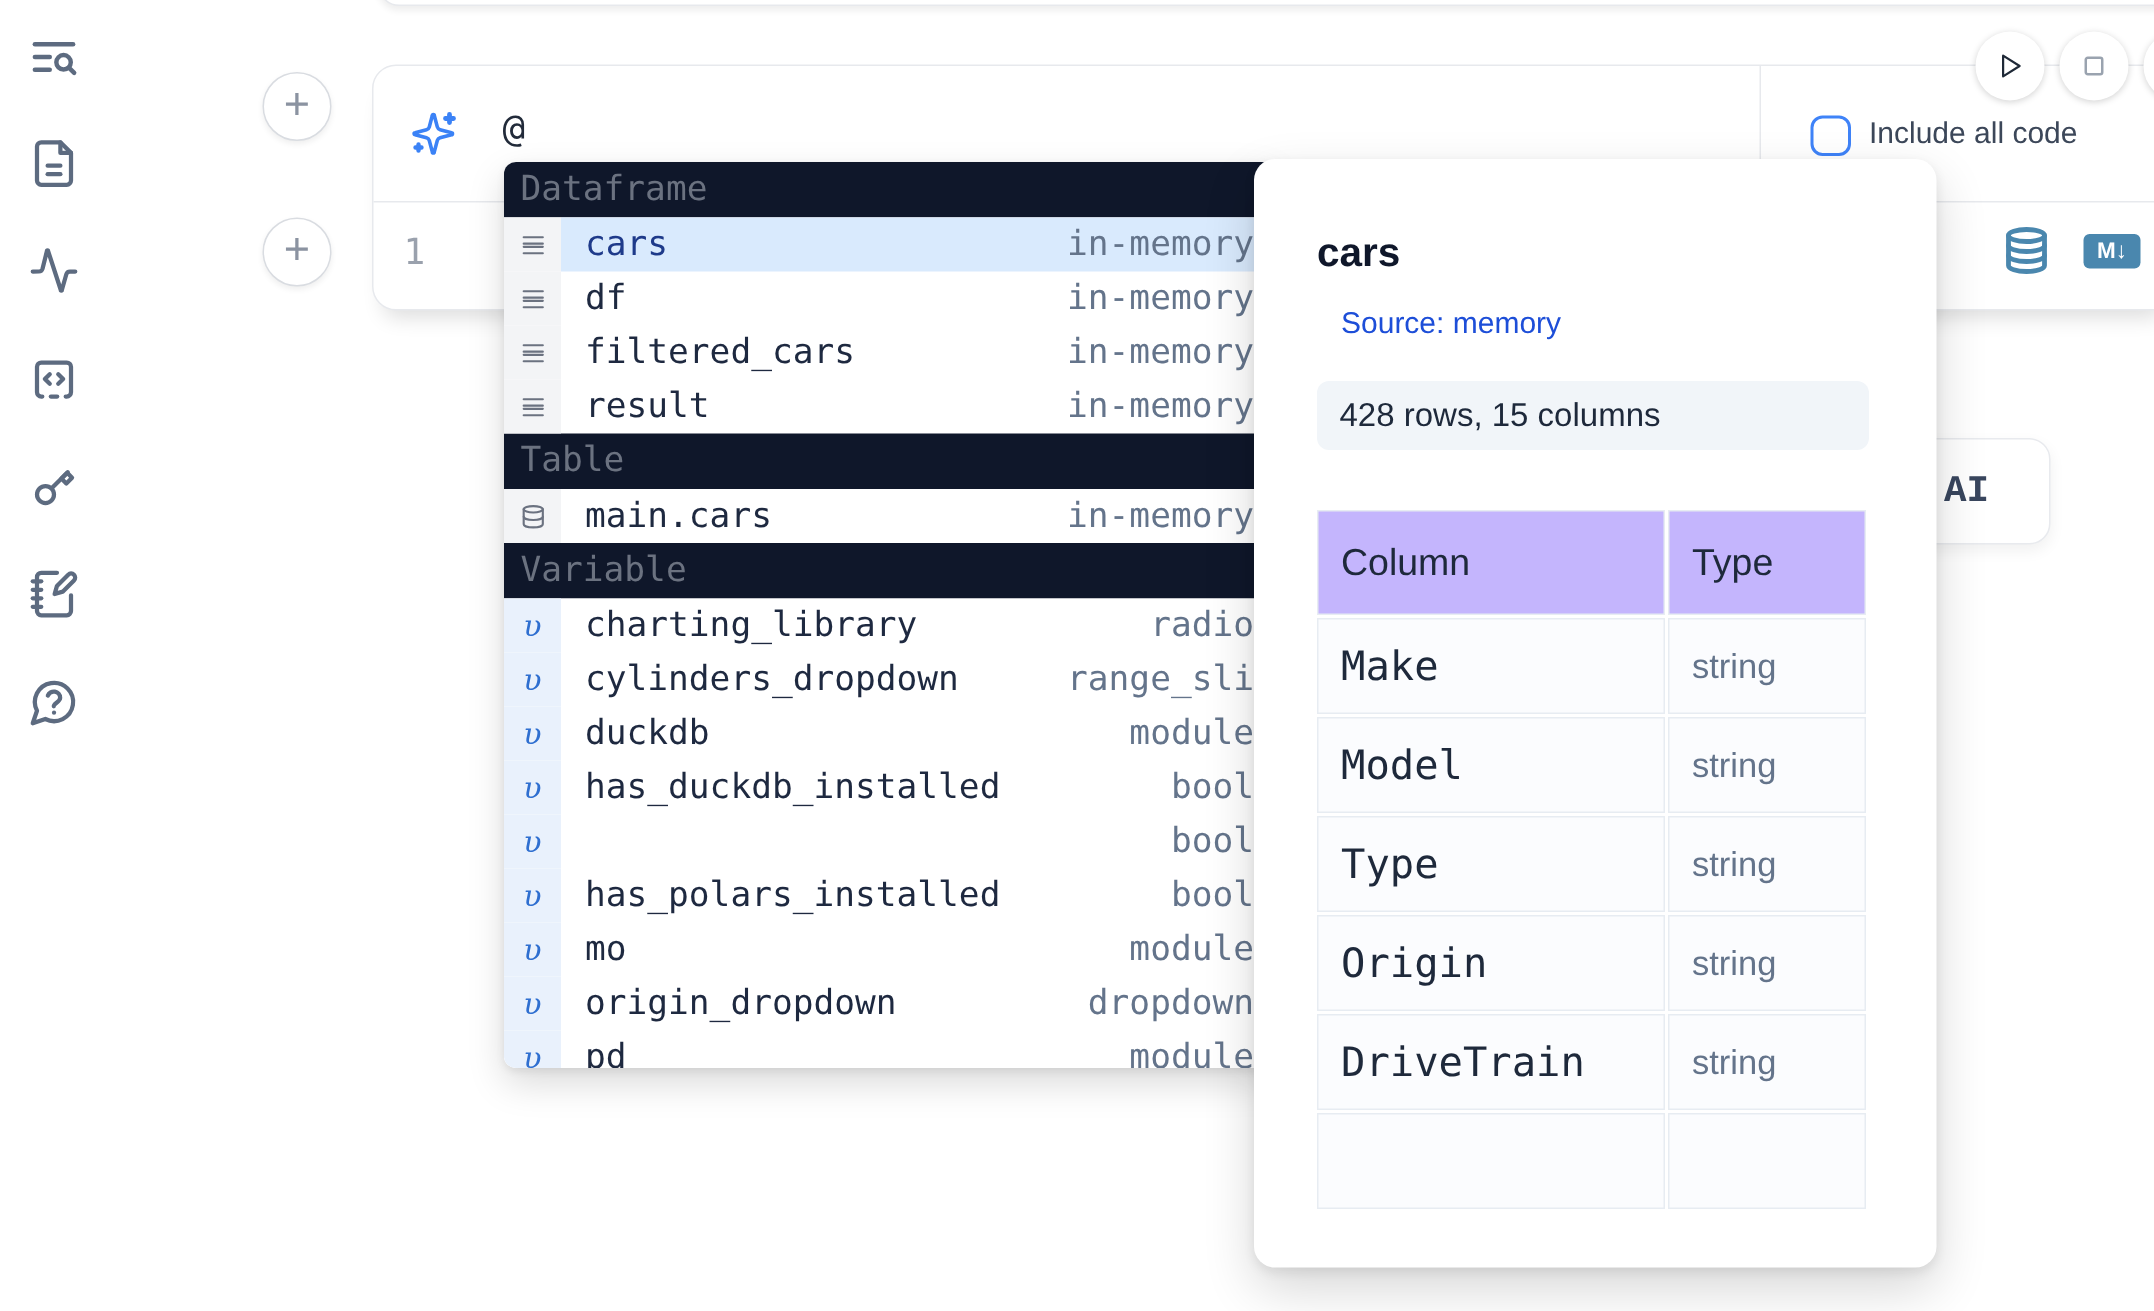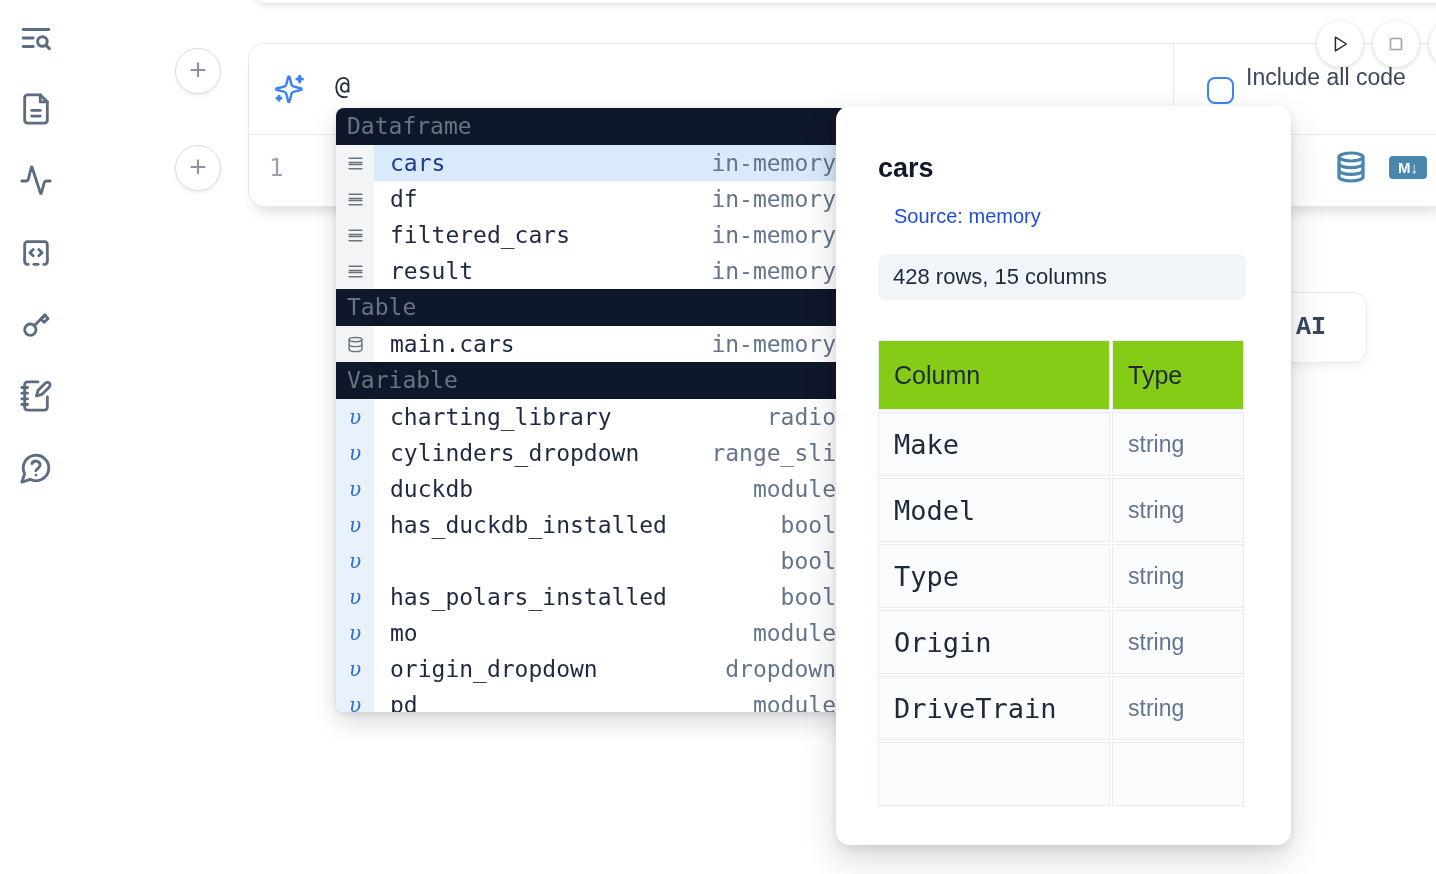--- a/index.html
+++ b/index.html
@@ -21,21 +21,21 @@
   .cell { position:absolute; left:248px; top:43px; width:1200px; height:164px; background:#fff;
           border:1px solid #e7e9ed; border-radius:16px 0 0 16px;
           box-shadow:0 12px 14px -8px rgba(0,0,0,.14); z-index:2; }
   .ai-row { position:absolute; left:0; top:0; width:100%; height:90px; }
   .sparkle { position:absolute; left:24px; top:29px; width:32px; height:32px; color:#3b82f6; }
   .prompt-text { position:absolute; left:86px; top:27px; font-size:25px; color:#222b3a; }
   .caret { position:absolute; left:360px; top:71px; width:2.5px; height:35px; background:#111; }
   .v-div { position:absolute; left:924px; top:0; width:1px; height:90px; background:#e7e9ed; }
   .include-box { position:absolute; left:958px; top:33px; width:27px; height:27px;
                  border:2px solid #3f83f8; border-radius:8px; background:#fff; cursor:pointer; }
-  .include-label { position:absolute; left:997px; top:20px; font-size:23px; color:#3c4759; }
+  .include-label { position:absolute; left:997px; top:34px; font-size:20px; color:#3c4759; }
 
   .code-row { position:absolute; left:0; top:90px; width:100%; height:73px; border-top:1px solid #e7e9ed; }
   .line-no { position:absolute; left:20px; top:19px; font-size:24px; color:#9aa1ad; }
   .cell-act-db { position:absolute; left:1086px; top:16px; width:32px; height:32px; color:#4a87ae; cursor:pointer; }
   .md-badge { position:absolute; left:1140px; top:21px; width:38px; height:23px; background:#4a87ae;
               border-radius:4px; color:#fff; font-size:15px; font-weight:bold; text-align:center;
               line-height:23px; cursor:pointer; letter-spacing:0; }
 
   
   .plus-btn { position:absolute; width:46px; height:46px; border-radius:50%; background:#fff;
@@ -79,21 +79,21 @@
              border-radius:14px; z-index:9;
              box-shadow:0 14px 34px rgba(0,0,0,.16), 0 3px 8px rgba(0,0,0,.08); }
   .pv-title { position:absolute; left:42px; top:47px; font-size:27px; font-weight:bold; color:#0f172a; }
   .pv-source { position:absolute; left:58px; top:99px; font-size:20px; color:#1d4ed8; }
   .pv-pill { position:absolute; left:42px; top:148px; width:368px; height:46px; background:#f1f5f9;
              border-radius:8px; font-size:22px; color:#1e293b; line-height:46px; padding-left:15px; }
   .pv-tclip { position:absolute; left:42px; top:234px; width:372px; height:466px; overflow:hidden; }
   .pv-grid { display:grid; grid-template-columns:232px 132px; gap:2px; }
   .pv-cell { background:#fbfcfe; border:1px solid #e7ecf2; display:flex; align-items:center;
              height:64px; padding-left:15px; }
-  .pv-cell.hdr { background:#84cc16; height:70px; font-size:25px; color:#1e293b; }
+  .pv-cell.hdr { background:#c4b5fd; height:70px; font-size:25px; color:#1e293b; }
   .pv-col-name { font-family:"DejaVu Sans Mono", monospace; font-size:27px; color:#1e293b; }
   .pv-col-type { font-size:23px; color:#64748b; }
 </style>
 </head>
 <body>
 
 <div class="sidebar">
   <div class="side-icon" style="top:21px">
     <svg viewBox="0 0 24 24" fill="none" stroke="currentColor" stroke-width="2.1" stroke-linecap="round" stroke-linejoin="round">
         <path d="M21 6H3"></path>

